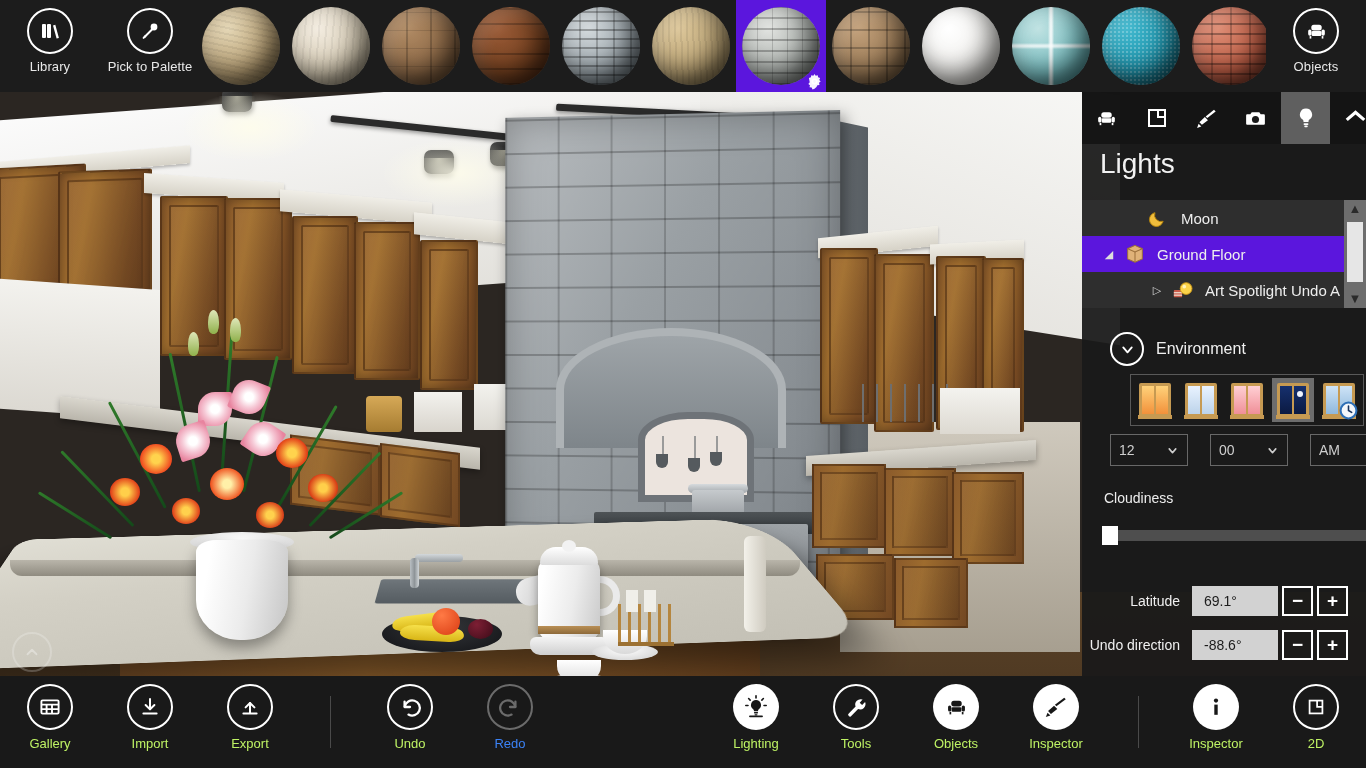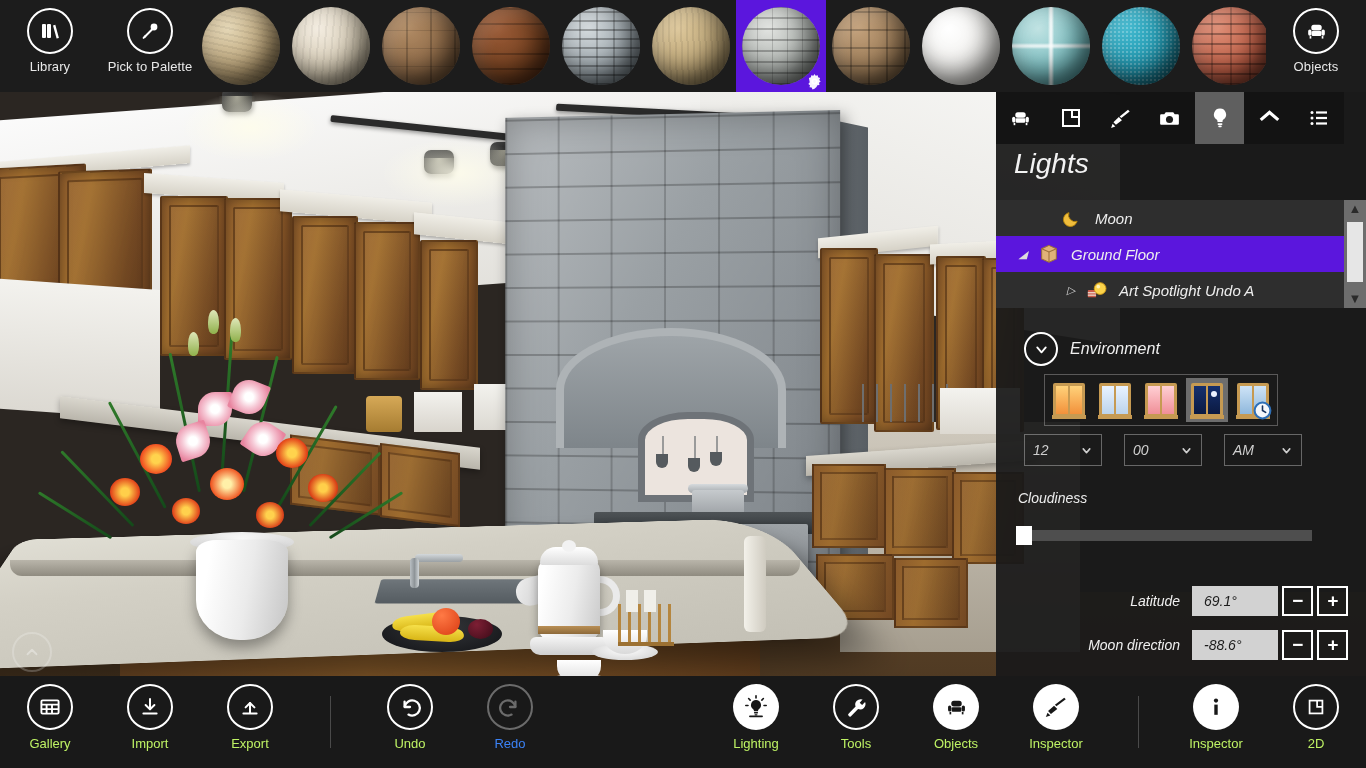--- a/index.html
+++ b/index.html
@@ -285,22 +285,22 @@
   .bg-dim { position:absolute; background: rgba(0,0,0,.25); }
 
   .nav-chevron {
     position:absolute; left: 12px; top: 540px; width: 40px; height: 40px;
     border-radius: 50%; border: 2px solid rgba(255,255,255,.22);
     display:flex; align-items:center; justify-content:center; cursor:pointer;
   }
 
   
   .rpanel {
-    position: absolute; right: 0; top: 92px; width: 370px; height: 584px;
-    background: rgba(26,26,26,.94); z-index: 20; font-style: italic;
+    position: absolute; right: 0; top: 92px; width: 284px; height: 584px;
+    background: rgba(26,26,26,.94); z-index: 20;
   }
   .rp-icons {
     position:absolute; left:0; top:0; width:348px; height:52px;
     display:flex; align-items:center;
     background: rgba(20,20,20,.92);
   }
   .rp-ic {
     width: 49.7px; height: 52px; display:flex; align-items:center; justify-content:center;
     color:#fff; cursor:pointer;
   }
@@ -805,21 +805,21 @@
     <div class="slider-thumb" style="left: 20px;"></div>
 
     <div class="num-row" style="top: 494px;">
       <div class="num-label">Latitude</div>
       <div class="num-val">69.1°</div>
       <div class="num-btn">−</div>
       <div class="num-btn">+</div>
     </div>
 
     <div class="num-row" style="top: 538px;">
-      <div class="num-label">Moon direction</div>
+      <div class="num-label">Undo direction</div>
       <div class="num-val">-88.6°</div>
       <div class="num-btn">−</div>
       <div class="num-btn">+</div>
     </div>
   </div>
 
   <div class="bottombar">
     <div class="divider" style="left: 330px;"></div>
     <div class="divider" style="left: 1138px;"></div>
   <div class="bb-btn" style="left: 0px;">

